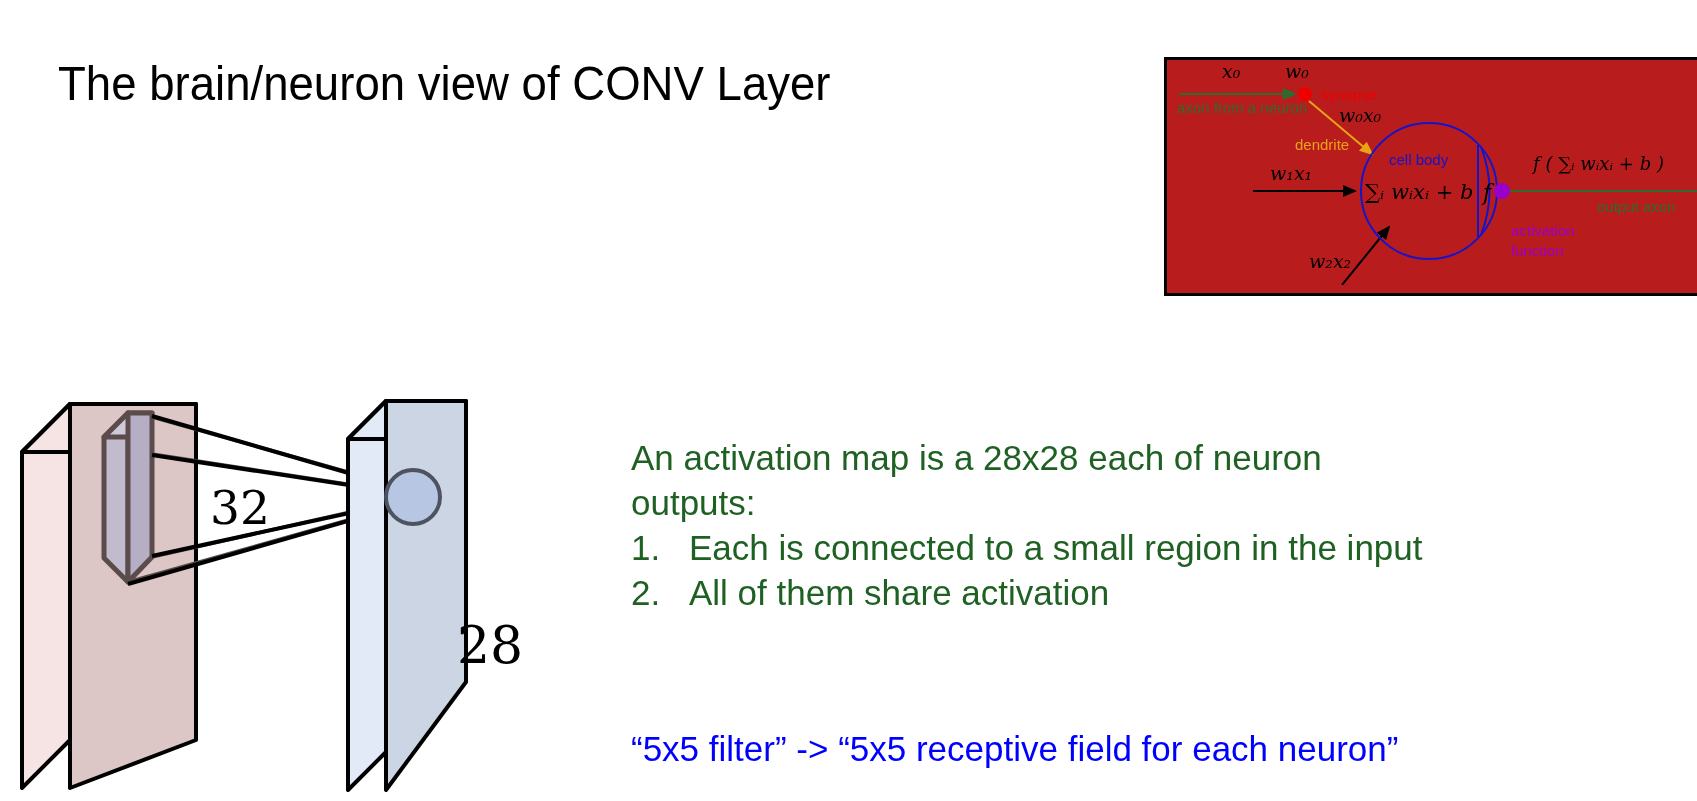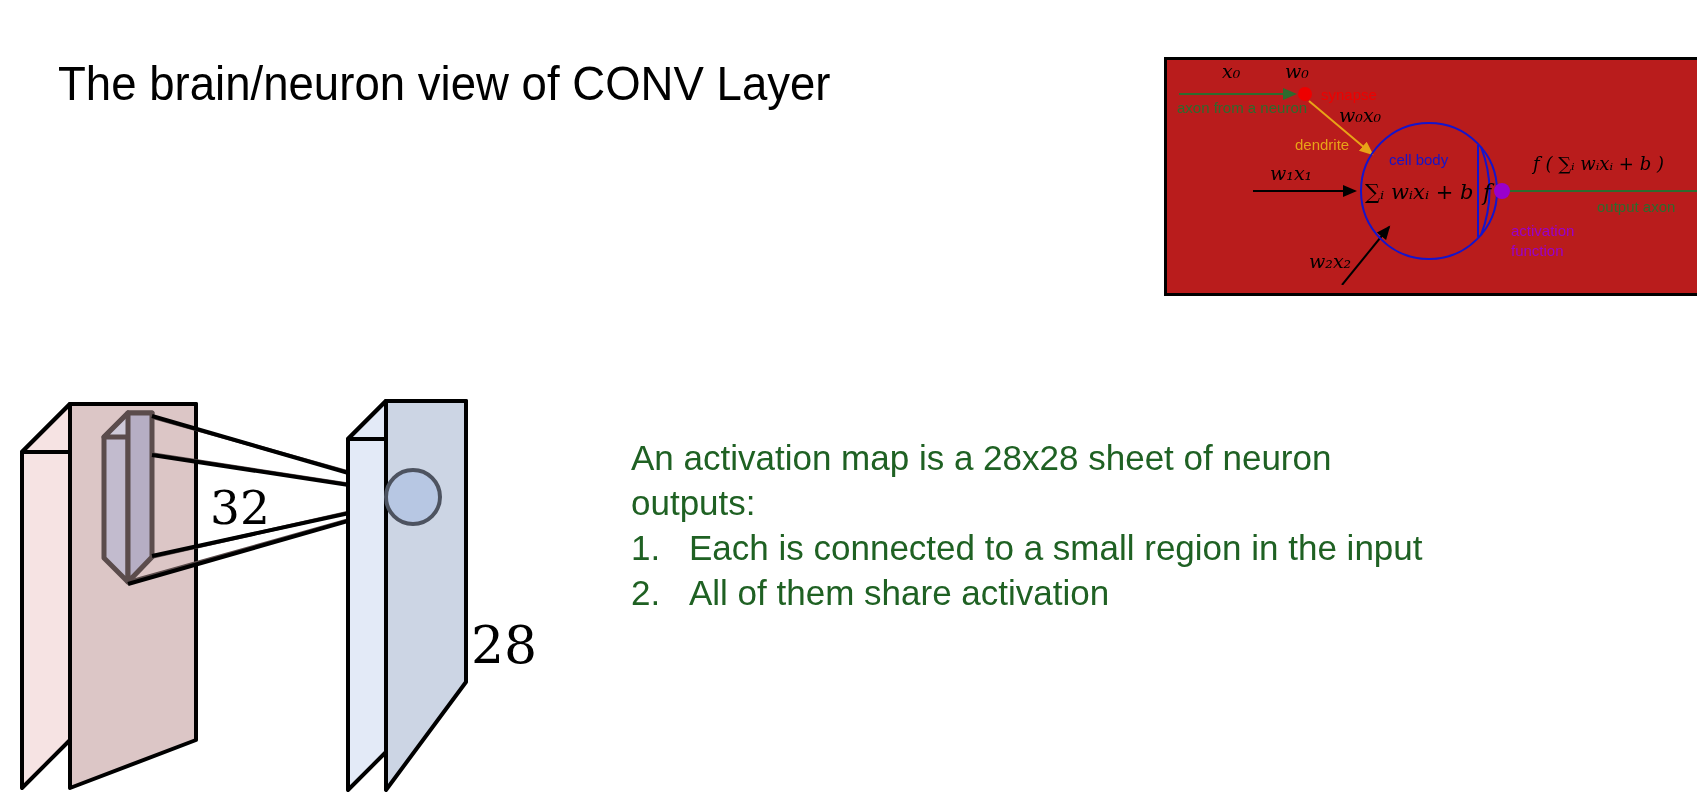--- a/index.html
+++ b/index.html
@@ -50,21 +50,21 @@
   .dim-label {
     position: absolute;
     font-family: "DejaVu Serif", "Liberation Serif", serif;
     font-weight: 400;
     color: #000000;
     white-space: nowrap;
     line-height: 1;
   }
   #label-input-width  { left: 210px; top: 272px; font-size: 47px; }
   #label-input-height { left: 152px; top: 608px; font-size: 47px; }
-  #label-out-width    { left: 471px; top: 407px; font-size: 52px; }
+  #label-out-width    { left: 457px; top: 407px; font-size: 52px; }
 
   
   #body-text {
     position: absolute;
     left: 631px;
     top: 404px;
     width: 1066px;
     font-family: "Liberation Sans Narrow", "Liberation Sans", sans-serif;
     color: #1F6123;
     font-size: 35px;
@@ -162,33 +162,34 @@
     </svg>
 
     <div class="dim-label" id="label-input-width">32</div>
     <div class="dim-label" id="label-input-height">32</div>
 
     <div class="dim-label" id="label-out-width">28</div>
 
   </div>
 
   <div id="body-text">
-    <p class="para">An activation map is a 28x28 sheet of neuron outputs:</p>
+    <p class="para">An activation map is a 28x28 each of neuron outputs:</p>
     <ol id="numbered-list">
       <li>
         <span class="num">1.</span>
         <span>Each is connected to a small region in the input</span>
       </li>
       <li>
         <span class="num">2.</span>
         <span>All of them share activation</span>
       </li>
     </ol>
   </div>
 
+  <div id="blue-line">“5x5 filter” -&gt; “5x5 receptive field for each neuron”</div>
 
   <div id="neuron-figure">
     <svg width="567" height="225" viewBox="0 0 567 225" xmlns="http://www.w3.org/2000/svg">
       <defs>
         <marker id="arrow-green" markerWidth="8" markerHeight="8" refX="6" refY="3" orient="auto" markerUnits="strokeWidth">
           <path d="M0,0 L7,3 L0,6 z" fill="#2E6B2E"></path>
         </marker>
         <marker id="arrow-orange" markerWidth="8" markerHeight="8" refX="6" refY="3" orient="auto" markerUnits="strokeWidth">
           <path d="M0,0 L7,3 L0,6 z" fill="#E8A317"></path>
         </marker>

